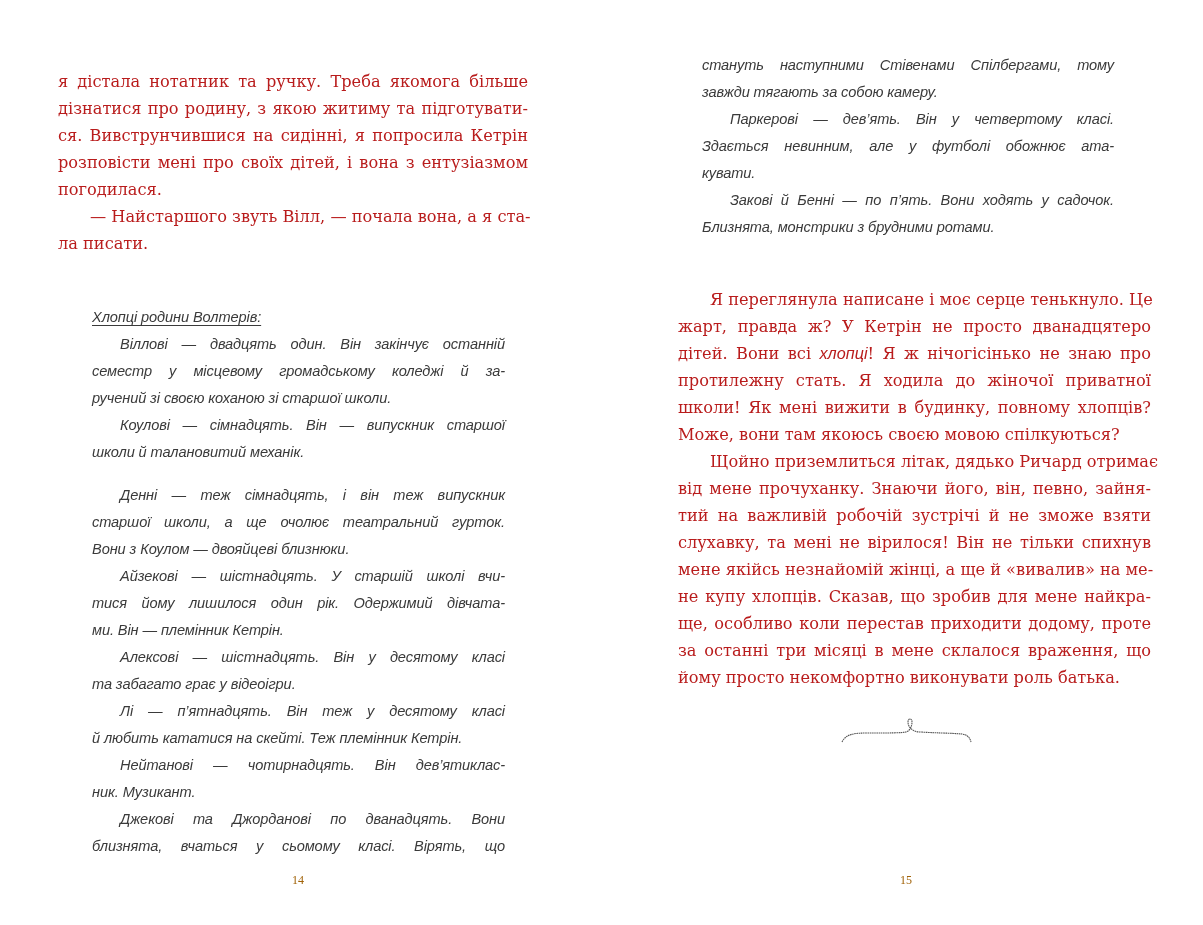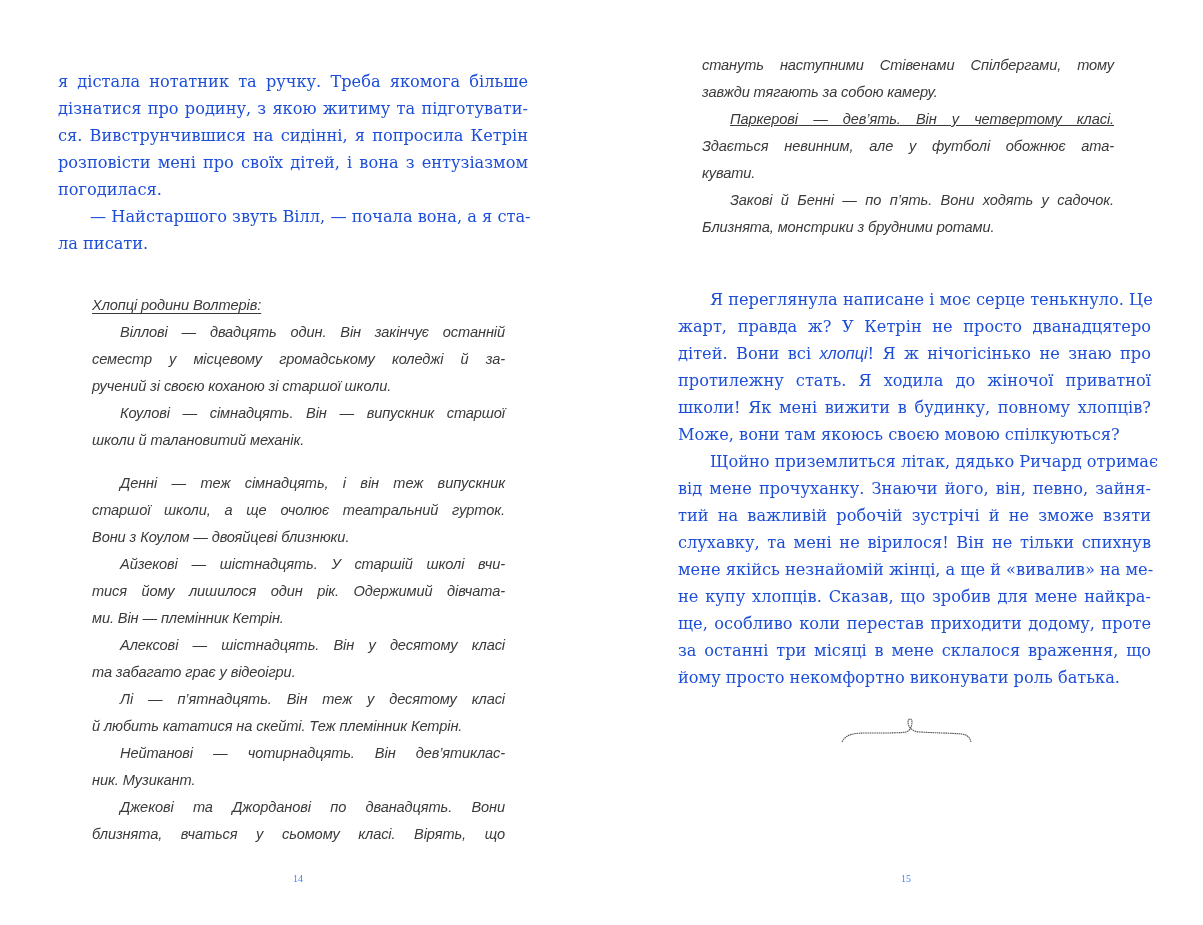--- a/index.html
+++ b/index.html
@@ -20,21 +20,21 @@
     height: 925px;
   }
   .page-left { left: 0; width: 600px; }
   .page-right { left: 600px; width: 603px; }
 
   .serif-block {
     position: absolute;
     font-family: "DejaVu Serif", "Liberation Serif", serif;
     font-size: 16.2px;
     line-height: 27px;
-    color: #1d4ed8;
+    color: #b91c1c;
     text-align: justify;
   }
 
   .hand-block {
     position: absolute;
     font-family: "Liberation Sans", sans-serif;
     font-style: italic;
     font-size: 14.6px;
     line-height: 27px;
     color: #3a3a3a;
@@ -44,22 +44,22 @@
     text-decoration: underline;
     text-underline-offset: 3px;
   }
 
   .line { display: block; white-space: nowrap; }
   .jline { display: block; text-align: justify; text-align-last: justify; white-space: nowrap; }
 
   .page-number {
     position: absolute;
     font-family: "Liberation Serif", serif;
-    font-size: 10px;
-    color: #3b82f6;
+    font-size: 12px;
+    color: #a16207;
     top: 873px;
     width: 40px;
     text-align: center;
   }
   .em { font-family: "Liberation Sans", sans-serif; font-style: italic; }
 
   .ornament {
     position: absolute;
     left: 840px;
     top: 716px;
@@ -75,21 +75,21 @@
   <div class="serif-block" style="left:58px; top:68px; width:470px;">
     <span class="jline">я дістала нотатник та ручку. Треба якомога більше</span>
     <span class="jline">дізнатися про родину, з якою житиму та підготувати-</span>
     <span class="jline">ся. Вивструнчившися на сидінні, я попросила Кетрін</span>
     <span class="jline">розповісти мені про своїх дітей, і вона з ентузіазмом</span>
     <span class="line">погодилася.</span>
     <span class="jline" style="padding-left:32px;">— Найстаршого звуть Вілл, — почала вона, а я ста-</span>
     <span class="line">ла писати.</span>
   </div>
 
-  <div class="hand-block" style="left:92px; top:292px; width:413px;">
+  <div class="hand-block" style="left:92px; top:304px; width:413px;">
     <span class="line heading">Хлопці родини Волтерів:</span>
 
     <span class="jline" style="padding-left:28px;">Віллові — двадцять один. Він закінчує останній</span>
     <span class="jline">семестр у місцевому громадському коледжі й за-</span>
     <span class="line">ручений зі своєю коханою зі старшої школи.</span>
 
     <span class="jline" style="padding-left:28px;">Коулові — сімнадцять. Він — випускник старшої</span>
     <span class="line">школи й талановитий механік.</span>
 
     <span class="jline" style="padding-left:28px;margin-top:16px;">Денні — теж сімнадцять, і він теж випускник</span>
@@ -115,21 +115,21 @@
 
   <div class="page-number" style="left:278px;">14</div>
 </div>
 
 <div class="page page-right">
 
   <div class="hand-block" style="left:102px; top:52px; width:412px;">
     <span class="jline">стануть наступними Стівенами Спілбергами, тому</span>
     <span class="line">завжди тягають за собою камеру.</span>
 
-    <span class="jline" style="padding-left:28px;text-decoration:underline;">Паркерові — дев’ять. Він у четвертому класі.</span>
+    <span class="jline" style="padding-left:28px;">Паркерові — дев’ять. Він у четвертому класі.</span>
     <span class="jline">Здається невинним, але у футболі обожнює ата-</span>
     <span class="line">кувати.</span>
 
     <span class="jline" style="padding-left:28px;">Закові й Бенні — по п’ять. Вони ходять у садочок.</span>
     <span class="line">Близнята, монстрики з брудними ротами.</span>
   </div>
 
   <div class="serif-block" style="left:78px; top:286px; width:473px;">
     <span class="jline" style="padding-left:32px;">Я переглянула написане і моє серце тенькнуло. Це</span>
     <span class="jline">жарт, правда ж? У Кетрін не просто дванадцятеро</span>

